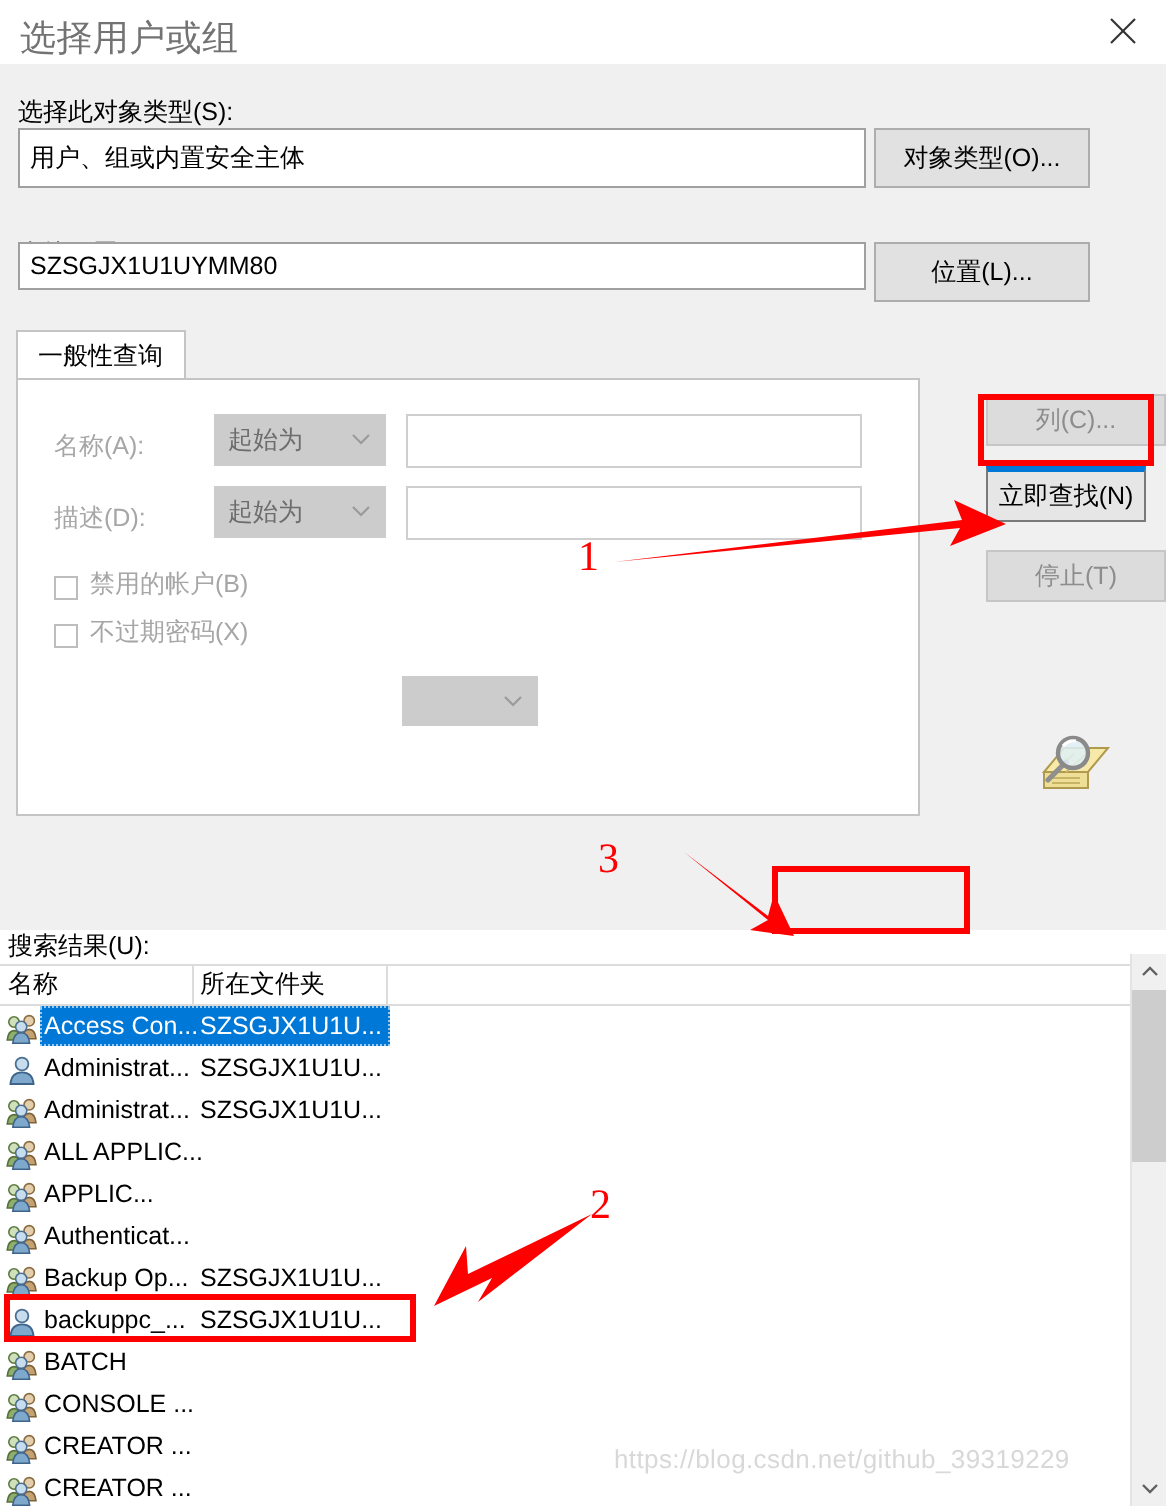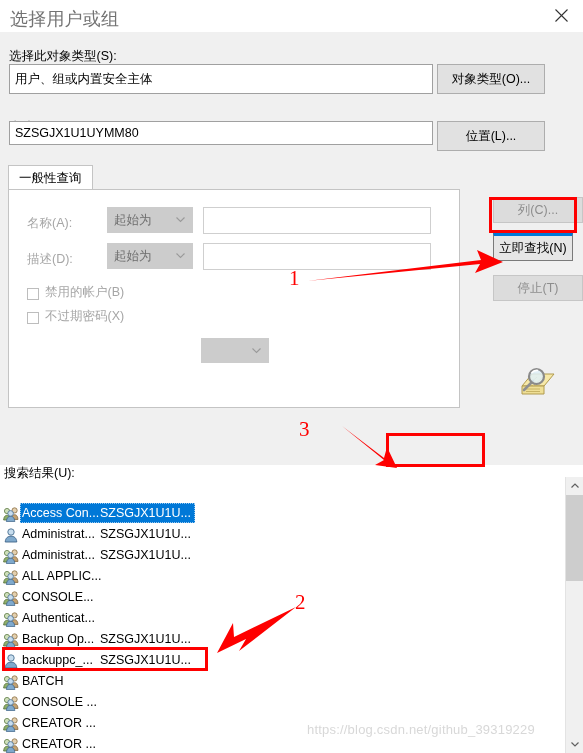--- a/index.html
+++ b/index.html
@@ -363,20 +363,26 @@
     <path d="M13.5 9 A7 7 0 0 1 20 6.5" fill="none" stroke="#ffffff" stroke-width="1.6"></path>
   </svg>
 
   <div class="btn" style="left:390px; top:437px; width:91px; height:26px;">确定</div>
   <div class="btn" style="left:492px; top:437px; width:91px; height:26px;">取消</div>
 </div>
 
 <div class="results-area">
   <div class="field-label" style="left:4px; top:0px;">搜索结果(U):</div>
 
+  <div class="list-header">
+    <div class="col-sep"></div>
+    <div class="col-sep2"></div>
+    <div class="col-name">名称</div>
+    <div class="col-folder">所在文件夹</div>
+  </div>
 
   <div id="rows-container">
       <div class="list-row selected" style="top: 38px;">
         <div class="sel-bg"></div>
         <span class="row-icon"><svg width="16" height="16" viewBox="0 0 16 16">
             <circle cx="4" cy="5" r="2.6" fill="#cfe0bb" stroke="#5d7a42" stroke-width="0.8"></circle>
             <path d="M0.6 14 C1 10.4 2.3 9.3 4 9.3 C5.7 9.3 7 10.4 7.4 14 Z" fill="#8fae6b" stroke="#536f38" stroke-width="0.8"></path>
             <circle cx="11.6" cy="4.4" r="2.6" fill="#e3cfae" stroke="#8a6d40" stroke-width="0.8"></circle>
             <path d="M8.2 13.4 C8.6 9.8 9.9 8.7 11.6 8.7 C13.3 8.7 14.6 9.8 15 13.4 Z" fill="#c4a271" stroke="#7d6137" stroke-width="0.8"></path>
             <circle cx="7.6" cy="7.4" r="2.8" fill="#c7ddee" stroke="#4a6f91" stroke-width="0.8"></circle>
@@ -419,21 +425,21 @@
       </div>
       <div class="list-row" style="top: 122px;">
         <span class="row-icon"><svg width="16" height="16" viewBox="0 0 16 16">
             <circle cx="4" cy="5" r="2.6" fill="#cfe0bb" stroke="#5d7a42" stroke-width="0.8"></circle>
             <path d="M0.6 14 C1 10.4 2.3 9.3 4 9.3 C5.7 9.3 7 10.4 7.4 14 Z" fill="#8fae6b" stroke="#536f38" stroke-width="0.8"></path>
             <circle cx="11.6" cy="4.4" r="2.6" fill="#e3cfae" stroke="#8a6d40" stroke-width="0.8"></circle>
             <path d="M8.2 13.4 C8.6 9.8 9.9 8.7 11.6 8.7 C13.3 8.7 14.6 9.8 15 13.4 Z" fill="#c4a271" stroke="#7d6137" stroke-width="0.8"></path>
             <circle cx="7.6" cy="7.4" r="2.8" fill="#c7ddee" stroke="#4a6f91" stroke-width="0.8"></circle>
             <path d="M3.4 15.6 C3.8 11.6 5.3 10.4 7.6 10.4 C9.9 10.4 11.4 11.6 11.8 15.6 Z" fill="#7fa9cc" stroke="#3f6489" stroke-width="0.8"></path>
           </svg></span>
-        <span class="row-name">CONSOLE...</span>
+        <span class="row-name">APPLIC...</span>
         <span class="row-folder"></span>
       </div>
       <div class="list-row" style="top: 143px;">
         <span class="row-icon"><svg width="16" height="16" viewBox="0 0 16 16">
             <circle cx="4" cy="5" r="2.6" fill="#cfe0bb" stroke="#5d7a42" stroke-width="0.8"></circle>
             <path d="M0.6 14 C1 10.4 2.3 9.3 4 9.3 C5.7 9.3 7 10.4 7.4 14 Z" fill="#8fae6b" stroke="#536f38" stroke-width="0.8"></path>
             <circle cx="11.6" cy="4.4" r="2.6" fill="#e3cfae" stroke="#8a6d40" stroke-width="0.8"></circle>
             <path d="M8.2 13.4 C8.6 9.8 9.9 8.7 11.6 8.7 C13.3 8.7 14.6 9.8 15 13.4 Z" fill="#c4a271" stroke="#7d6137" stroke-width="0.8"></path>
             <circle cx="7.6" cy="7.4" r="2.8" fill="#c7ddee" stroke="#4a6f91" stroke-width="0.8"></circle>
             <path d="M3.4 15.6 C3.8 11.6 5.3 10.4 7.6 10.4 C9.9 10.4 11.4 11.6 11.8 15.6 Z" fill="#7fa9cc" stroke="#3f6489" stroke-width="0.8"></path>

